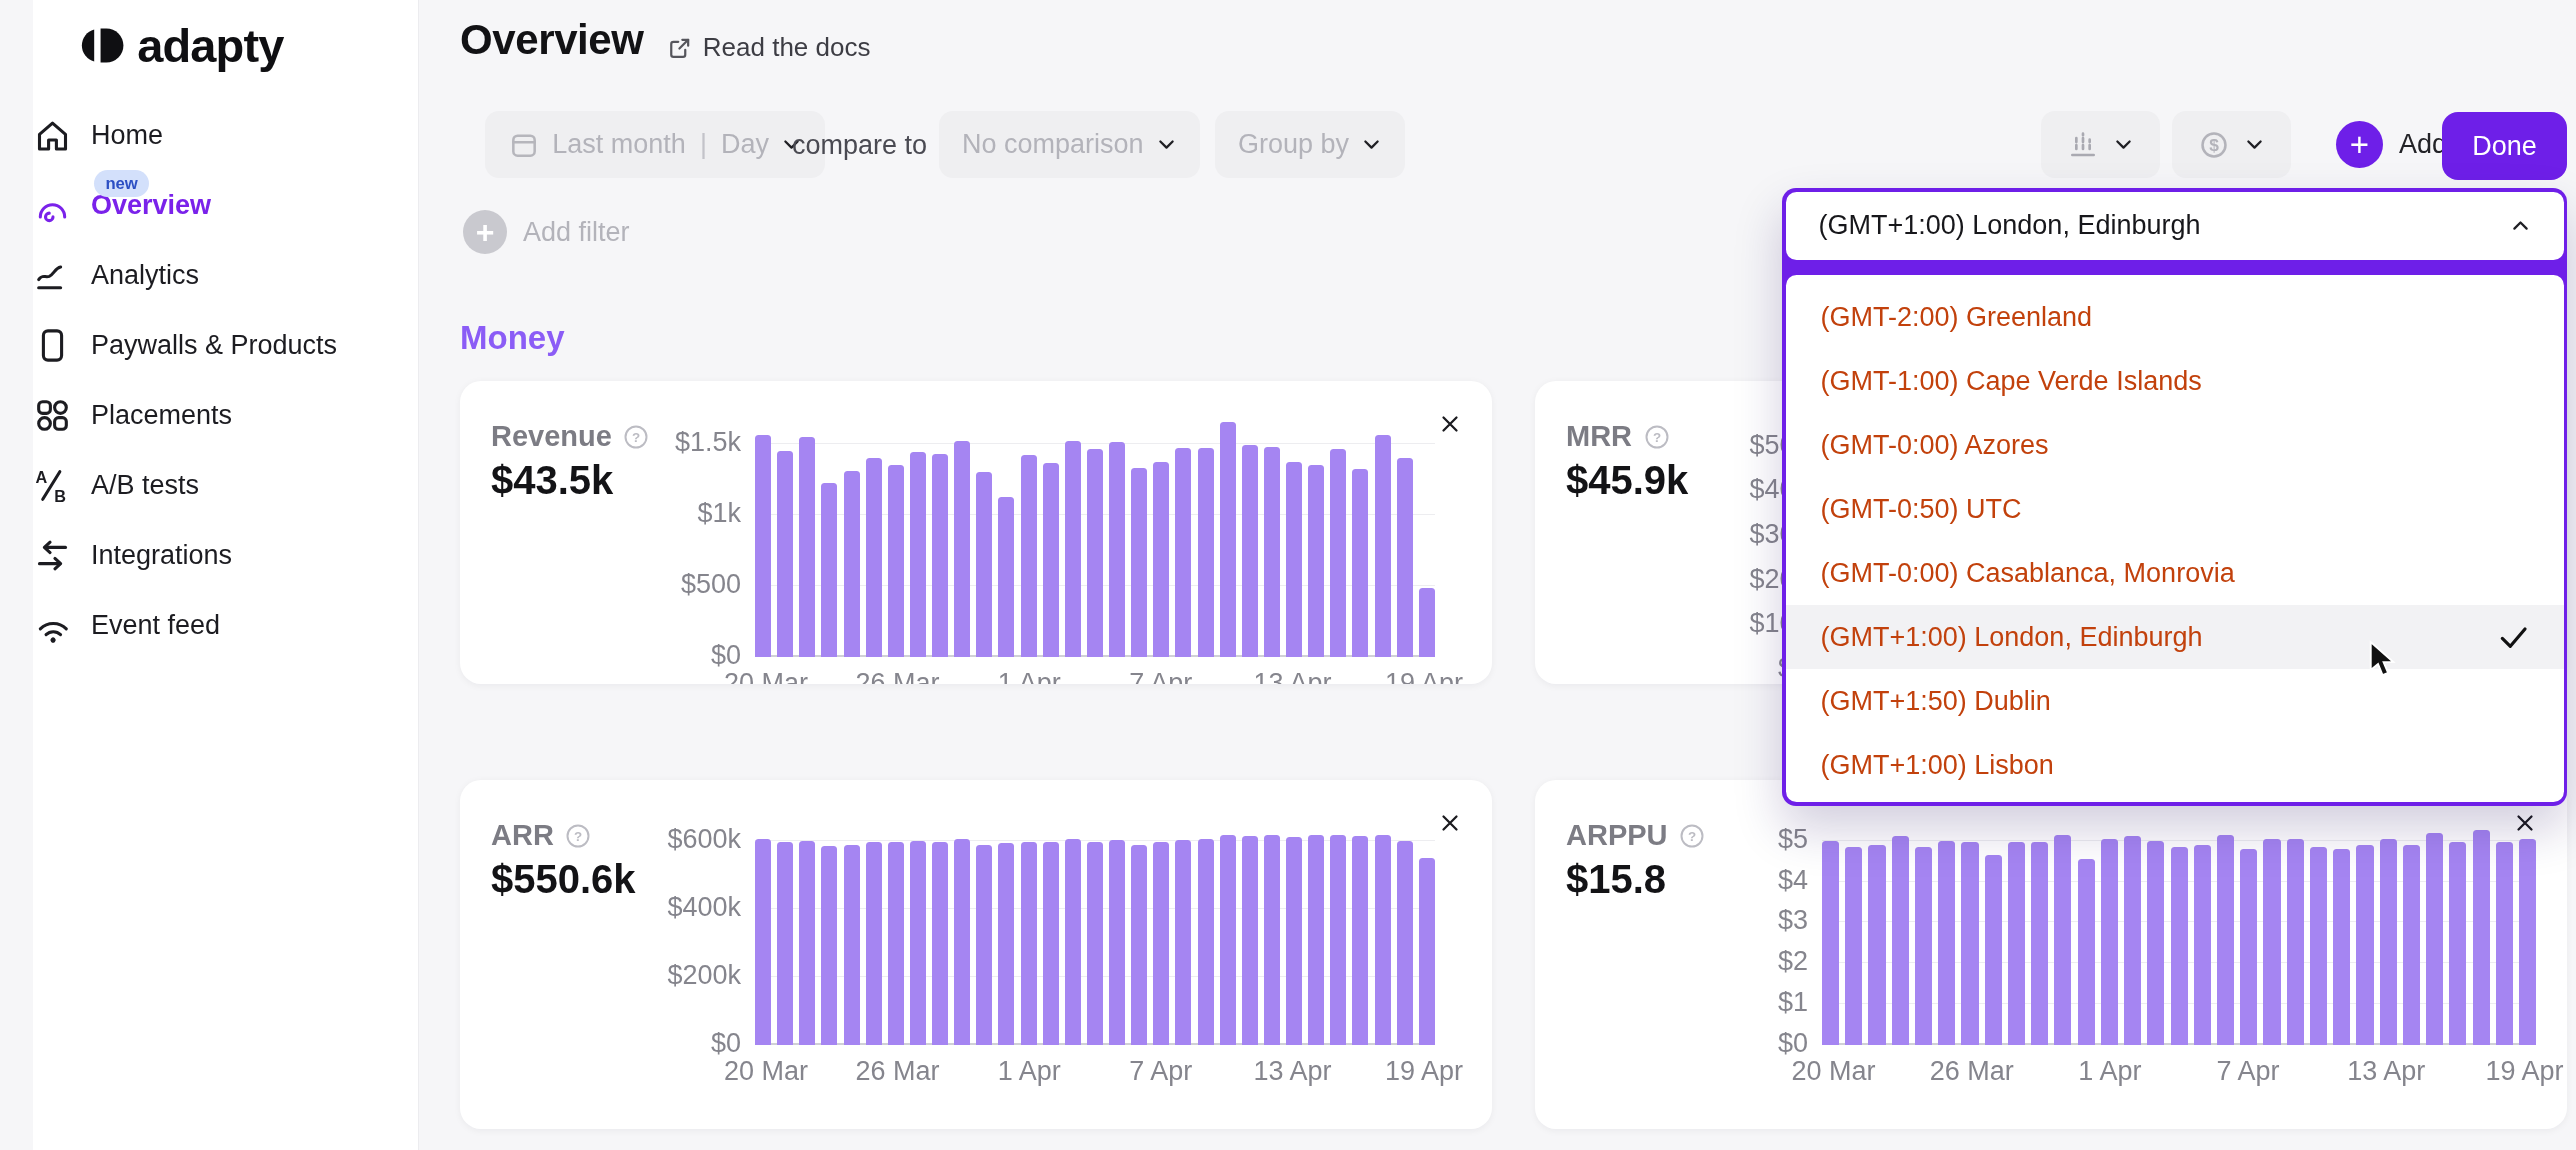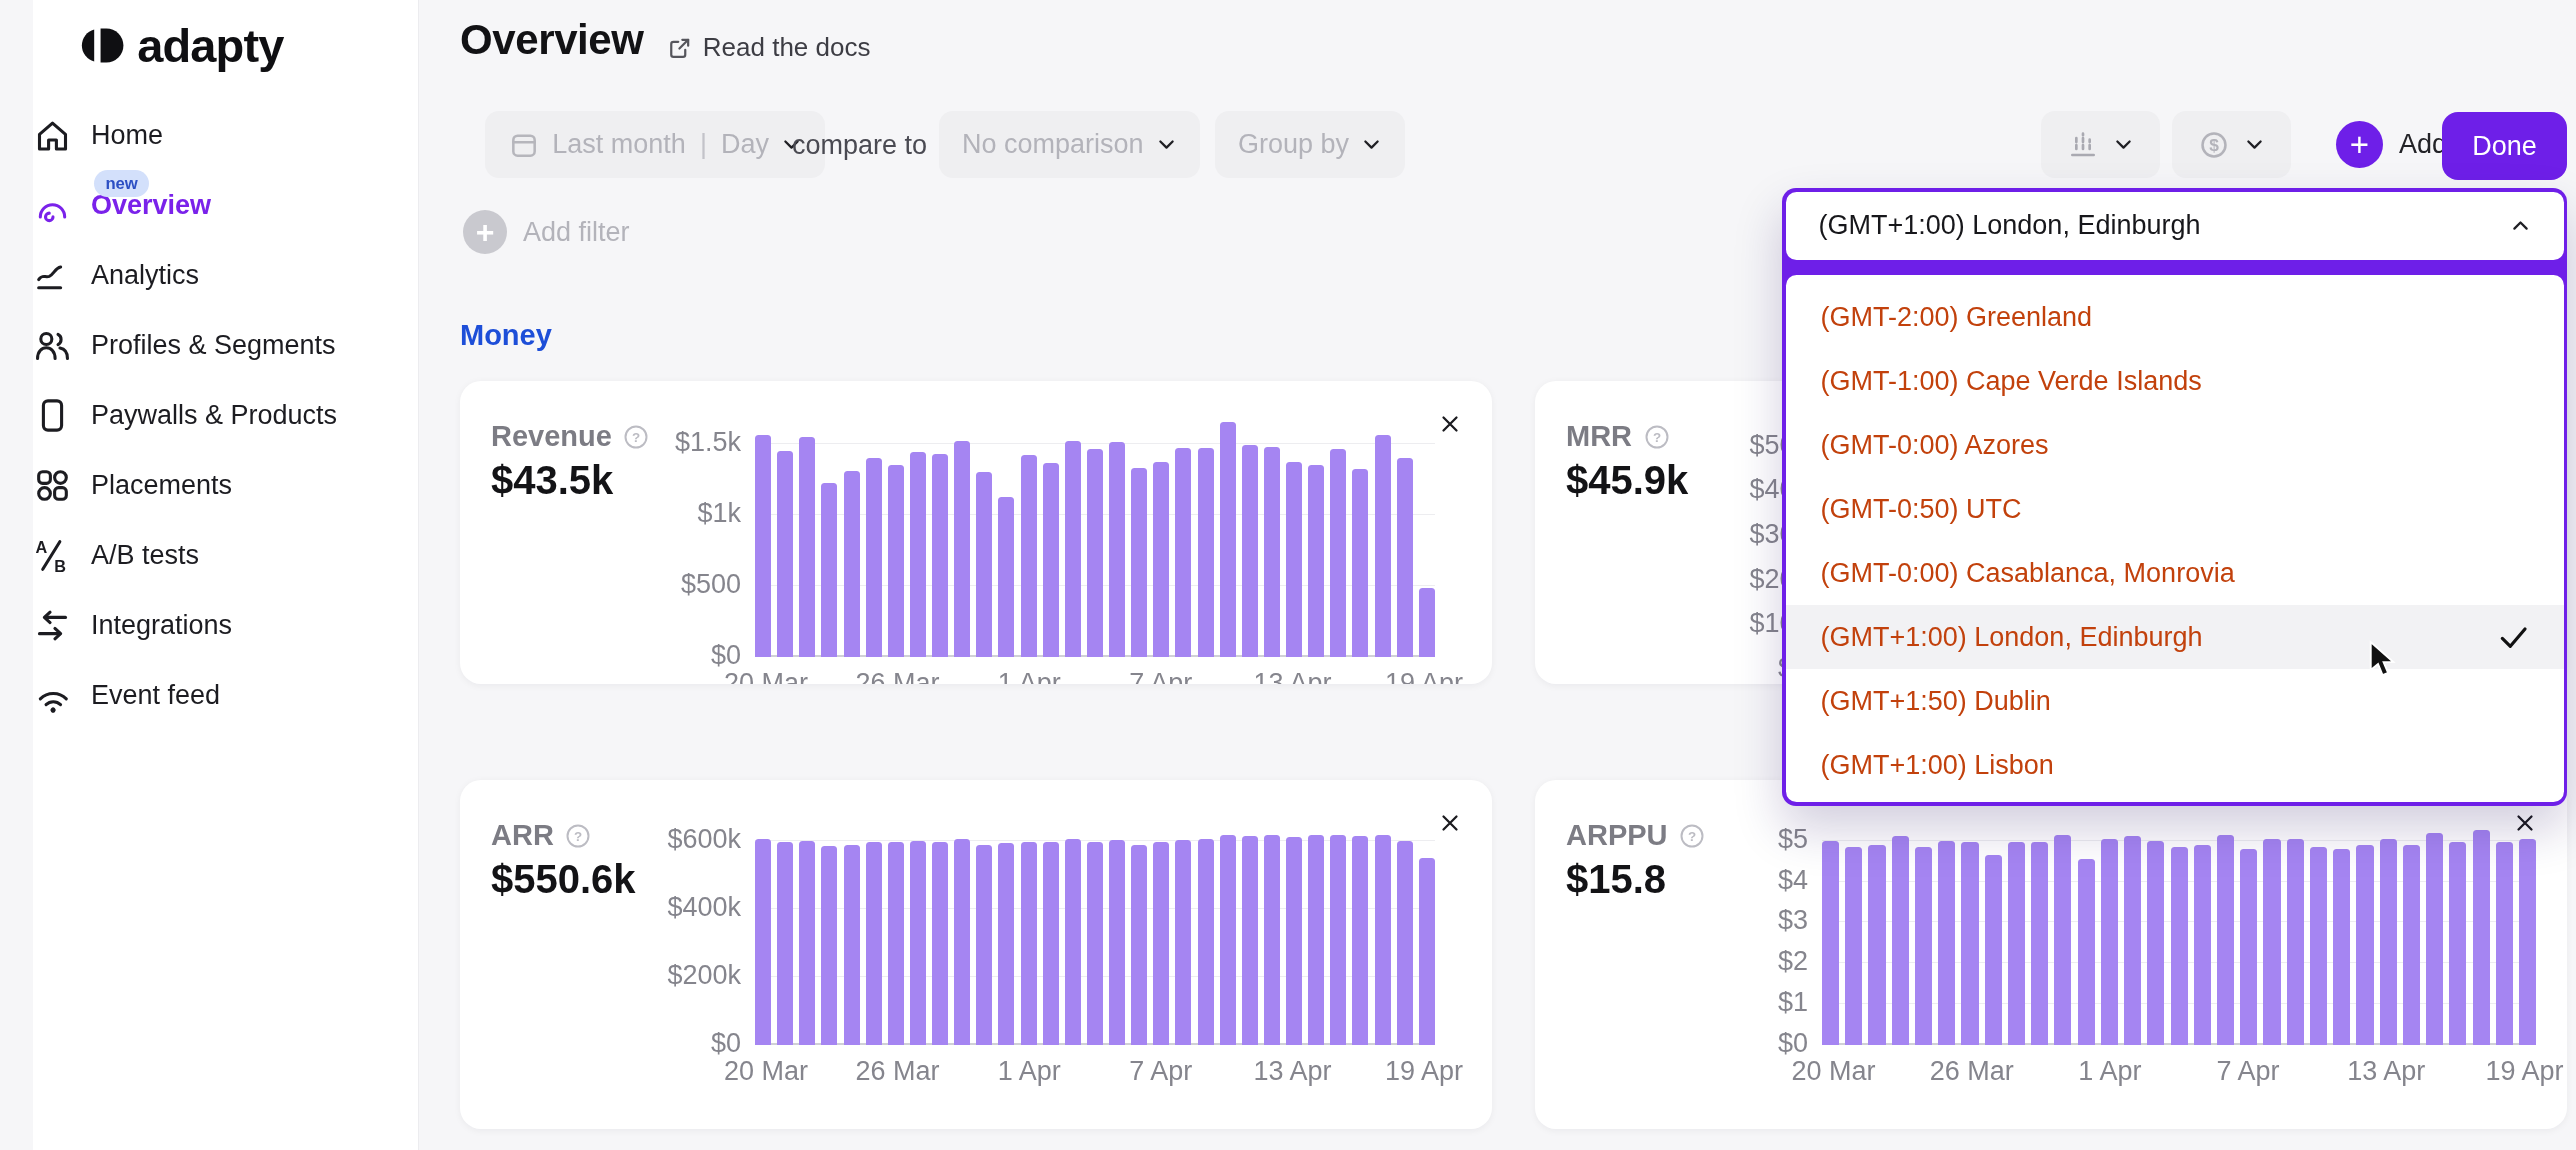--- a/index.html
+++ b/index.html
@@ -42,21 +42,21 @@
   
   .gbtn{position:absolute;width:119px;height:67px;background:#efeff1;border-radius:14px;display:flex;align-items:center;justify-content:center;gap:14px;cursor:pointer;}
   #btn-chart-type{left:2008px;top:111px;}
   #btn-currency{left:2139px;top:111px;}
   #add-metric{position:absolute;left:2303px;top:121px;display:flex;align-items:center;gap:16px;cursor:pointer;}
   #add-metric .plus-circle{width:47px;height:47px;border-radius:50%;background:#6e1fe8;color:#fff;display:flex;align-items:center;justify-content:center;font-size:33px;font-weight:500;line-height:1;}
   #add-metric .add-label{font-size:27px;font-weight:500;color:#232327;}
   #done-btn{position:absolute;left:2409px;top:112px;width:125px;height:68px;background:#6e1fe8;border:none;border-radius:16px;color:#fff;font-size:27px;font-weight:500;font-family:"Liberation Sans",sans-serif;display:flex;align-items:center;justify-content:center;cursor:pointer;}
 
   
-  #money-heading{position:absolute;left:427px;top:319px;margin:0;font-size:29px;font-weight:700;color:#1d4ed8;}
+  #money-heading{position:absolute;left:427px;top:319px;margin:0;font-size:33px;font-weight:700;color:#8b5cf6;}
   .card{position:absolute;background:#ffffff;border-radius:21px;box-shadow:0 1.8px 7px rgba(25,25,40,0.05);overflow:hidden;}
   #card-revenue{left:427px;top:381px;width:1032px;height:303px;}
   #card-mrr{left:1502px;top:381px;width:1032px;height:303px;}
   #card-arr{left:427px;top:780px;width:1032px;height:349px;}
   #card-arppu{left:1502px;top:780px;width:1032px;height:349px;}
   .card-title-row{position:absolute;left:31px;top:39px;display:flex;align-items:center;gap:10.5px;}
   .card-title{font-size:29px;font-weight:700;color:#7c7c84;}
   .help-icon svg{width:28px;height:28px;display:block;}
   .card-value{position:absolute;left:31px;top:77px;font-size:40px;font-weight:700;color:#131316;}
   .card-close{position:absolute;right:26px;top:28px;width:32px;height:32px;background:none;border:none;padding:0;cursor:pointer;}
@@ -124,31 +124,20 @@
           <span class="nav-badge">new</span>
         </div>
         <div class="nav-item">
           <span class="nav-icon">
             <svg viewBox="0 0 24 24" fill="none" stroke="currentColor" stroke-width="1.9" stroke-linecap="round" stroke-linejoin="round">
               <path d="M3.5 14.5 C6 11 7.5 13.5 10 12.5 C13 11.2 13.5 7.5 17 6.8"></path>
               <line x1="3.5" y1="19.5" x2="17" y2="19.5"></line>
             </svg>
           </span>
           <span class="nav-label">Analytics</span>
-        </div>
-        <div class="nav-item">
-          <span class="nav-icon">
-            <svg viewBox="0 0 24 24" fill="none" stroke="currentColor" stroke-width="1.9" stroke-linecap="round" stroke-linejoin="round">
-              <circle cx="8.2" cy="8" r="3.4"></circle>
-              <path d="M2.8 20 c0 -4.4 2.6 -6.6 5.4 -6.6 s5.4 2.2 5.4 6.6"></path>
-              <path d="M15.4 5.2 a3.5 3.5 0 0 1 0 6.2"></path>
-              <path d="M16.6 13.6 c2.7 0.5 4.6 2.7 4.6 6.4"></path>
-            </svg>
-          </span>
-          <span class="nav-label">Profiles &amp; Segments</span>
         </div>
         <div class="nav-item">
           <span class="nav-icon">
             <svg viewBox="0 0 24 24" fill="none" stroke="currentColor" stroke-width="1.9" stroke-linecap="round" stroke-linejoin="round">
               <rect x="6.4" y="3" width="11.2" height="18" rx="2.8"></rect>
             </svg>
           </span>
           <span class="nav-label">Paywalls &amp; Products</span>
         </div>
         <div class="nav-item">

